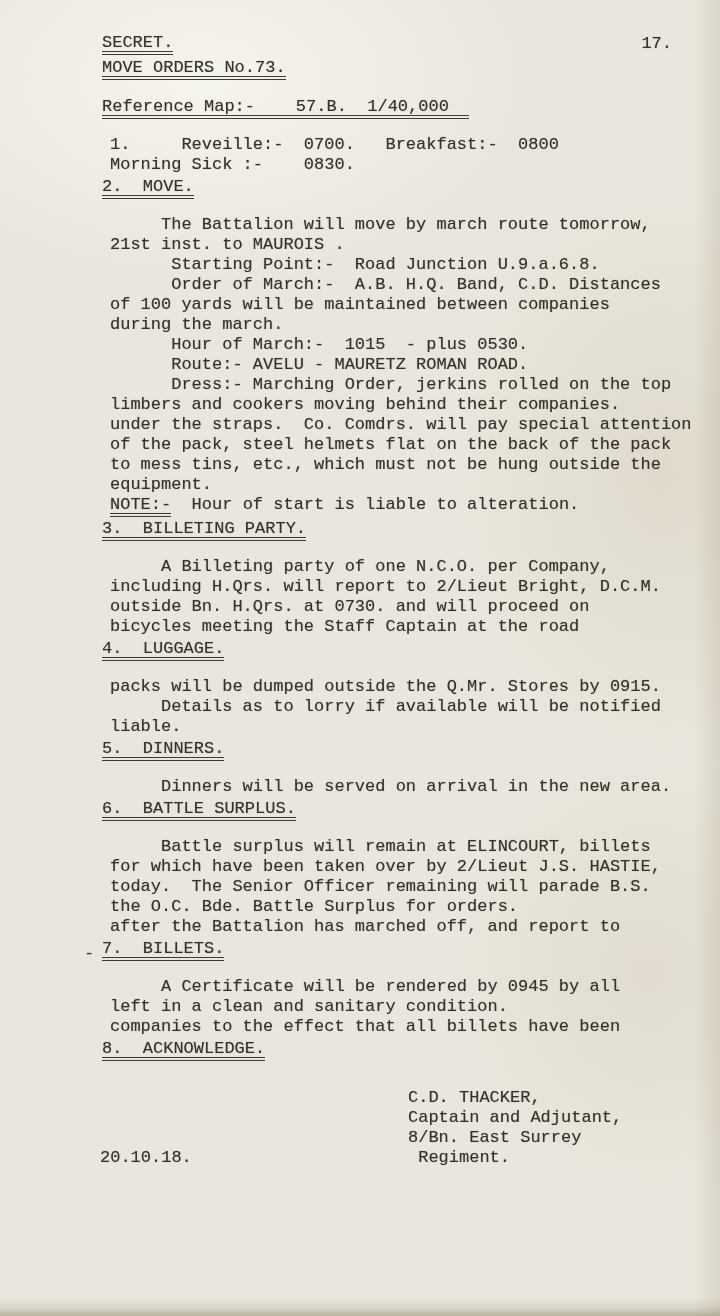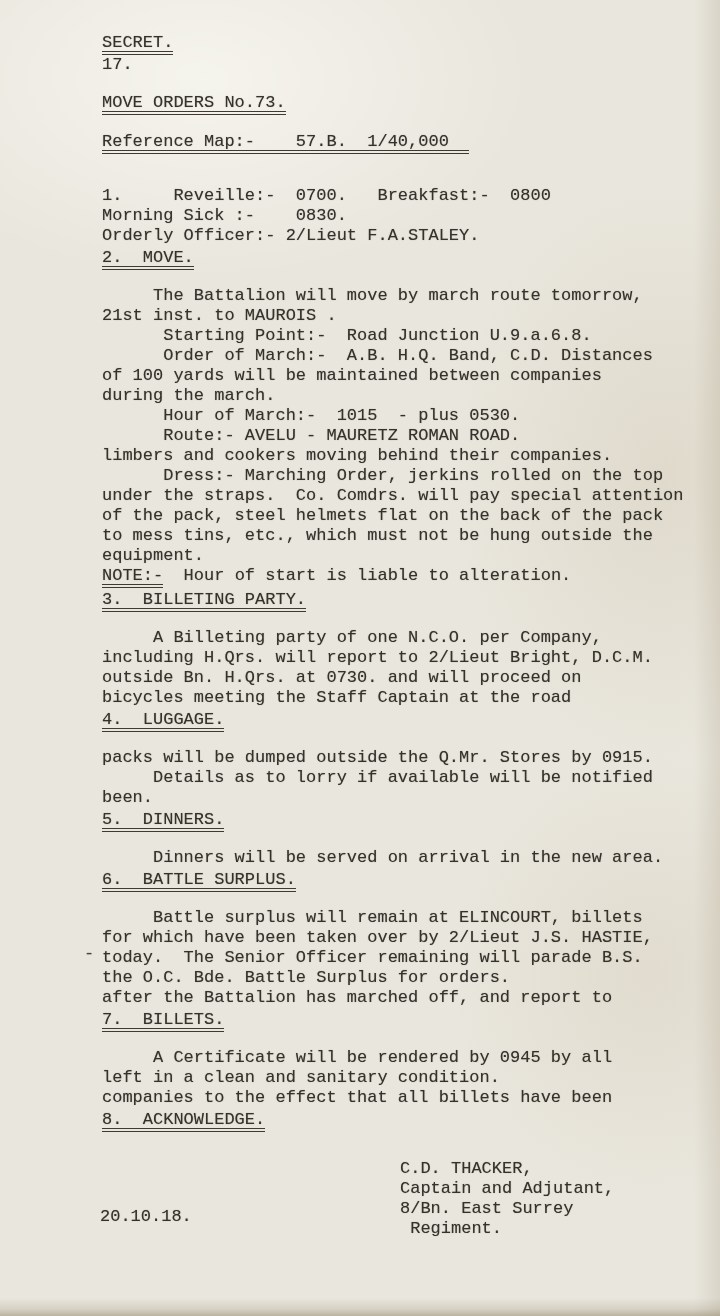--- a/index.html
+++ b/index.html
@@ -17,35 +17,35 @@
     color:#34322b;
     text-shadow:0 0 1px rgba(58,54,46,0.45);
     background:
       linear-gradient(to top, rgba(139,128,100,0.50) 0px, rgba(139,128,100,0.20) 7px, rgba(139,128,100,0) 18px),
       linear-gradient(to left, rgba(160,150,122,0.22) 0px, rgba(160,150,122,0) 26px),
       radial-gradient(ellipse 300px 420px at 92% 36%, rgba(196,186,158,0.28), rgba(196,186,158,0) 70%),
       radial-gradient(ellipse 280px 320px at 90% 74%, rgba(196,186,158,0.24), rgba(196,186,158,0) 70%),
       radial-gradient(ellipse 460px 280px at 28% 6%, rgba(255,255,250,0.55), rgba(255,255,250,0) 72%),
       #e9e6dd;
   }
-  .line{white-space:pre;}
+  .line{white-space:pre;margin-left:8px;}
   .uline{
     display:inline-block;
     border-bottom:4px double #3c3a31;
     padding-bottom:0px;
     line-height:17px;
     white-space:pre;
   }
-  .header-row{display:flex;justify-content:space-between;align-items:flex-start;padding-right:8px;flex-direction:column;}
-  .title-row{margin-top:18px;}
-  .ref-row{margin-top:17px;margin-bottom:32px;}
+  .header-row{display:flex;justify-content:space-between;align-items:flex-start;padding-right:8px;}
+  .title-row{margin-top:3px;}
+  .ref-row{margin-top:17px;margin-bottom:16px;}
   .heading-row{margin-top:2px;margin-bottom:16px;}
   .sig-row{position:relative;margin-top:27px;}
   .sig-lines{margin-left:298px;}
-  .sig-date{position:absolute;left:-2px;bottom:12px;white-space:pre;}
+  .sig-date{position:absolute;left:-2px;bottom:0;white-space:pre;}
   .stray{position:absolute;left:84px;top:944px;color:#4a463c;}
 </style>
 </head>
 <body>
 
 <div class="page">
 
   <div class="header-row">
     <span class="uline">SECRET.</span>
     <span>17.</span>
@@ -56,52 +56,51 @@
   </div>
 
   <div class="ref-row">
     <span class="uline">Reference Map:-    57.B.  1/40,000  </span>
   </div>
 
   <div id="sections">
       <div class="section">
         <div class="line">1.     Reveille:-  0700.   Breakfast:-  0800</div>
         <div class="line">Morning Sick :-    0830.</div>
-        <div class="line">Orderly Officer:- 2/Lieut F.A.STALEY.</div>
       </div>
       <div class="section">
         <div class="heading-row"><span class="uline">2.  MOVE.</span></div>
         <div class="line">     The Battalion will move by march route tomorrow,</div>
         <div class="line">21st inst. to MAUROIS .</div>
         <div class="line">      Starting Point:-  Road Junction U.9.a.6.8.</div>
         <div class="line">      Order of March:-  A.B. H.Q. Band, C.D. Distances</div>
         <div class="line">of 100 yards will be maintained between companies</div>
         <div class="line">during the march.</div>
         <div class="line">      Hour of March:-  1015  - plus 0530.</div>
         <div class="line">      Route:- AVELU - MAURETZ ROMAN ROAD.</div>
+        <div class="line">      Dress:- Marching Order, jerkins rolled on the top</div>
         <div class="line">limbers and cookers moving behind their companies.</div>
-        <div class="line">      Dress:- Marching Order, jerkins rolled on the top</div>
         <div class="line">under the straps.  Co. Comdrs. will pay special attention</div>
         <div class="line">of the pack, steel helmets flat on the back of the pack</div>
         <div class="line">to mess tins, etc., which must not be hung outside the</div>
         <div class="line">equipment.</div>
         <div class="line"><span class="uline">NOTE:-</span><span>  Hour of start is liable to alteration.</span></div>
       </div>
       <div class="section">
         <div class="heading-row"><span class="uline">3.  BILLETING PARTY.</span></div>
         <div class="line">     A Billeting party of one N.C.O. per Company,</div>
         <div class="line">including H.Qrs. will report to 2/Lieut Bright, D.C.M.</div>
         <div class="line">outside Bn. H.Qrs. at 0730. and will proceed on</div>
         <div class="line">bicycles meeting the Staff Captain at the road</div>
       </div>
       <div class="section">
         <div class="heading-row"><span class="uline">4.  LUGGAGE.</span></div>
         <div class="line">packs will be dumped outside the Q.Mr. Stores by 0915.</div>
         <div class="line">     Details as to lorry if available will be notified</div>
-        <div class="line">been.</div>
+        <div class="line">liable.</div>
       </div>
       <div class="section">
         <div class="heading-row"><span class="uline">5.  DINNERS.</span></div>
         <div class="line">     Dinners will be served on arrival in the new area.</div>
       </div>
       <div class="section">
         <div class="heading-row"><span class="uline">6.  BATTLE SURPLUS.</span></div>
         <div class="line">     Battle surplus will remain at ELINCOURT, billets</div>
         <div class="line">for which have been taken over by 2/Lieut J.S. HASTIE,</div>
         <div class="line">today.  The Senior Officer remaining will parade B.S.</div>

